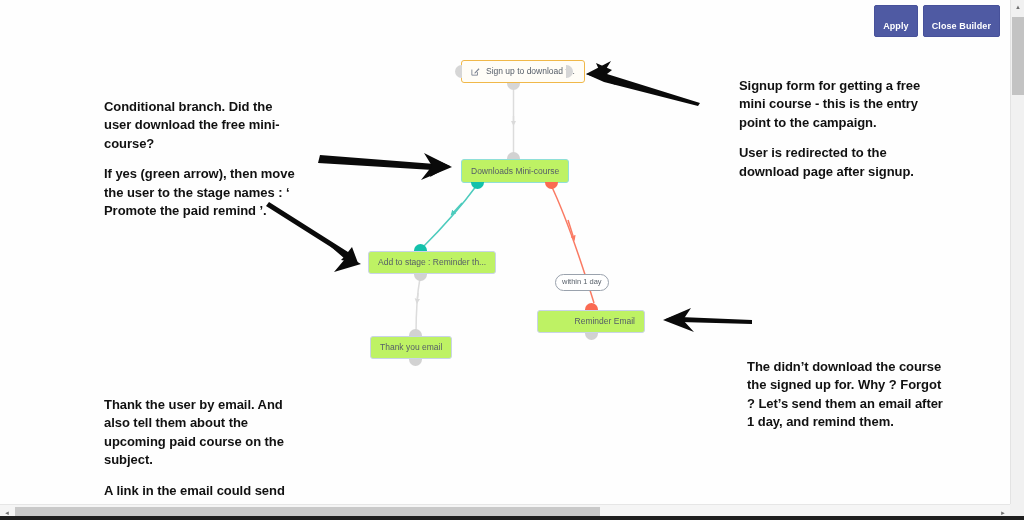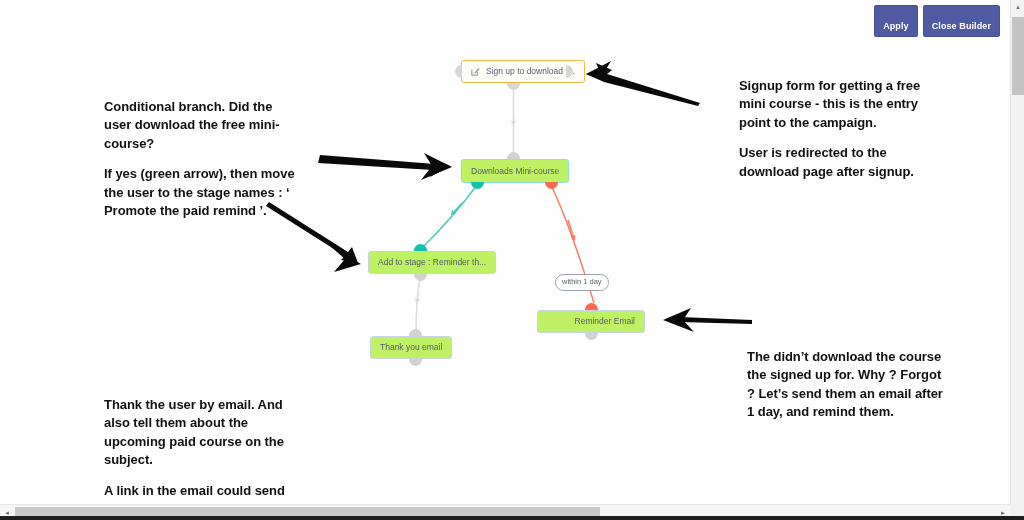--- a/index.html
+++ b/index.html
@@ -302,21 +302,21 @@
     <div class="annot" style="left:739px; top:77px; width:190px;">
       <p>Signup form for getting a free mini course - this is the entry point to the campaign.</p>
       <p>User is redirected to the download page after signup.</p>
     </div>
 
     <div class="annot" style="left:104px; top:348px; width:194px;margin-top:48px;">
       <p>Thank the user by email. And also tell them about the upcoming paid course on the subject.</p>
       <p>A link in the email could send them to a notification sign up about when it comes out. etc. etc.</p>
     </div>
 
-    <div class="annot" style="left:747px; top:348px; width:196px;">
+    <div class="annot" style="left:747px; top:358px; width:196px;">
       <p>The didn’t download the course the signed up for. Why ? Forgot ? Let’s send them an email after 1 day, and remind them.</p>
     </div>
 
   </div>
 
   <div id="toolbar">
     <button class="tb-btn">Apply</button>
     <button class="tb-btn">Close Builder</button>
   </div>
 

